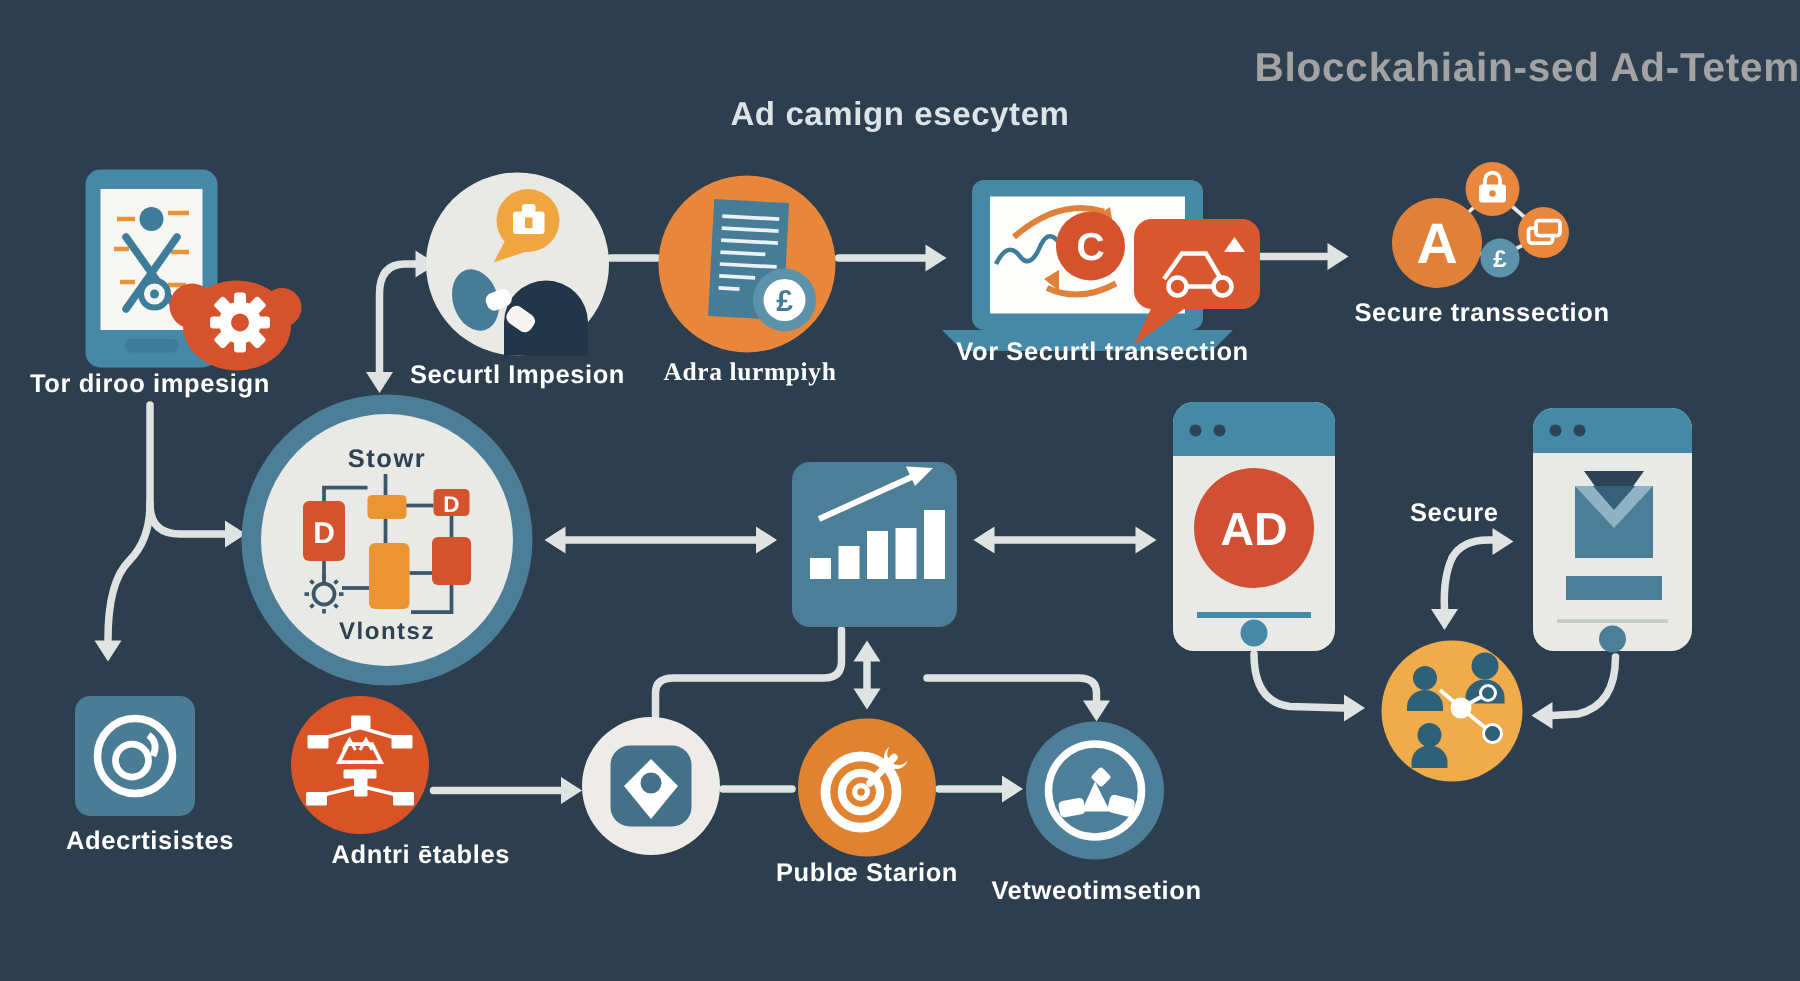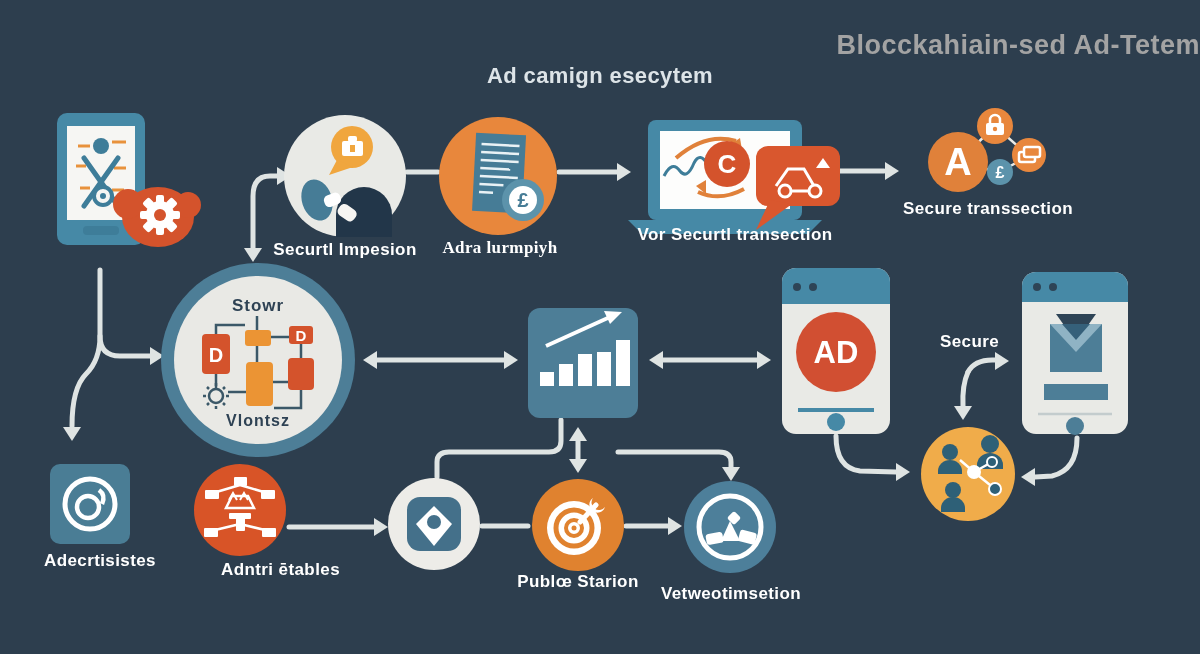--- a/index.html
+++ b/index.html
@@ -345,20 +345,21 @@
       <polygon points="721,541 730,521 740,541"></polygon>
       <rect x="729" y="513" width="10" height="10" rx="2" transform="rotate(45 734 518)"></rect>
     </g>
   </g>
 
 </svg>
 
 <div id="title">Blocckahiain-sed Ad-Tetem</div>
 <div id="subtitle">Ad camign esecytem</div>
 
+<div class="lbl" style="left:20px;top:246px;">Tor diroo impesign</div>
 <div class="lbl center" style="left:245px;top:240px;width:200px;">Securtl Impesion</div>
 <div class="lbl center" style="left:400px;top:238px;width:200px;font-family:Liberation Serif, serif;">Adra lurmpiyh</div>
 <div class="lbl center" style="left:595px;top:225px;width:200px;margin-left:40px;">Vor Securtl transection</div>
 <div class="lbl center" style="left:888px;top:199px;width:200px;">Secure transsection</div>
 <div class="lbl" style="left:940px;top:332px;">Secure</div>
 <div class="lbl" style="left:44px;top:551px;">Adecrtisistes</div>
 <div class="lbl center" style="left:140px;top:560px;width:200px;text-align:right;">Adntri ētables</div>
 <div class="lbl center" style="left:478px;top:572px;width:200px;">Publœ Starion</div>
 <div class="lbl center" style="left:631px;top:584px;width:200px;">Vetweotimsetion</div>
 

